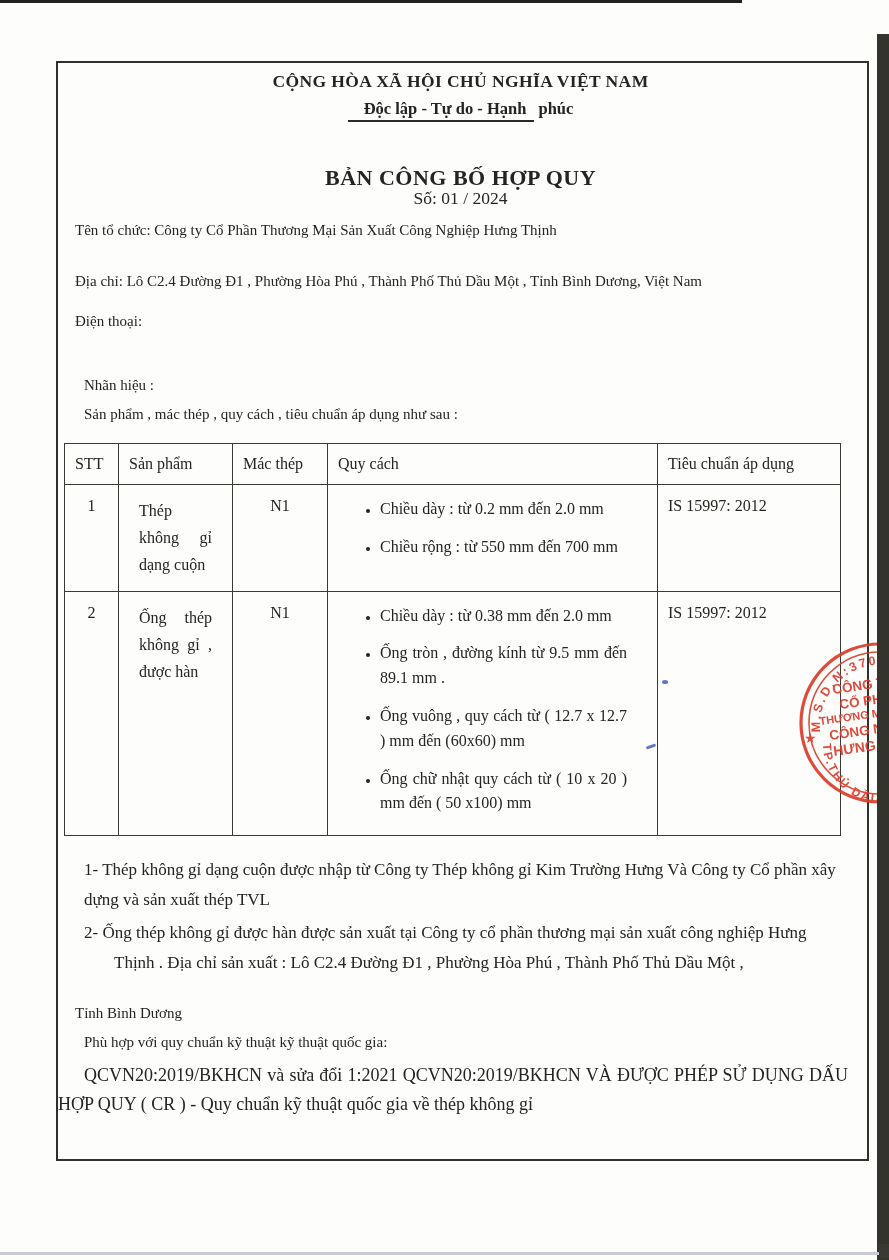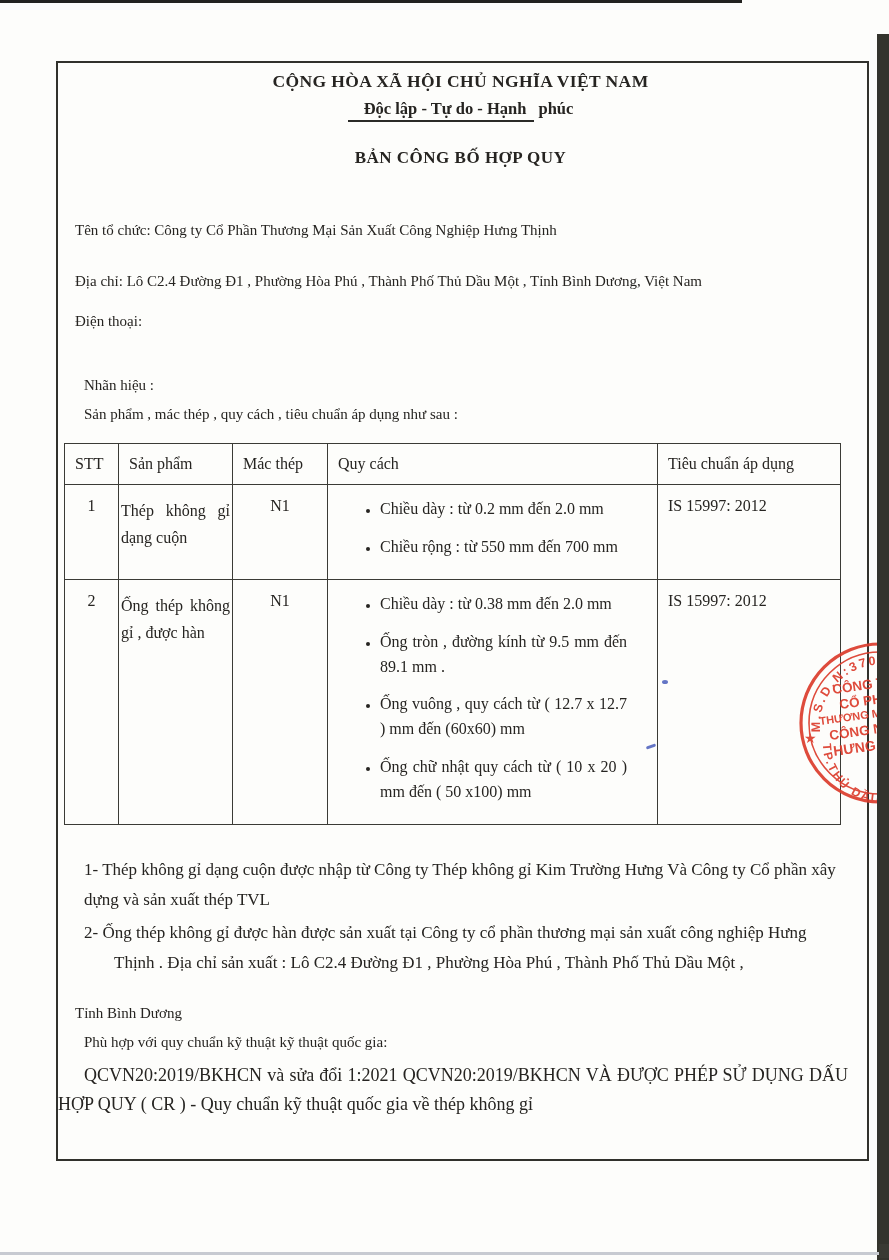--- a/index.html
+++ b/index.html
@@ -20,21 +20,21 @@
   .doc-frame{
     position:absolute;left:56px;top:61px;width:809px;height:1096px;
     border:2px solid #31312c;background:transparent;
   }
 
   .blk{position:absolute;line-height:1.35;}
   .center{left:58px;width:805px;text-align:center;}
   .nat-header{top:70px;font-size:17.5px;font-weight:bold;letter-spacing:.4px;}
   .motto{top:98px;font-size:16.5px;font-weight:bold;}
   .motto .u{border-bottom:2px solid #2a2a27;padding:0 8px 2px 16px;}
-  .doc-title{top:147px;font-size:17px;font-weight:bold;letter-spacing:.5px;}
+  .doc-title{top:163px;font-size:22px;font-weight:bold;letter-spacing:.5px;}
   .doc-number{top:187px;font-size:17.5px;}
 
   .body-text{font-size:15px;}
   .org-line{top:220px;left:75px;width:772px;}
   .addr-line{top:266px;left:75px;width:770px;line-height:30px;}
   .phone-line{top:311px;left:75px;}
   .product-line{top:344px;left:84px;}
   .product-line b{letter-spacing:.3px;}
   .brand-line{top:375px;left:84px;}
   .intro-line{top:404px;left:84px;}
@@ -44,21 +44,21 @@
     position:absolute;left:64px;top:443px;width:776px;
     border-collapse:collapse;table-layout:fixed;
     font-size:16px;
   }
   table.spec th,table.spec td{border:1.6px solid #3b3b36;vertical-align:top;font-weight:normal;}
   table.spec th{height:36px;vertical-align:middle;text-align:left;padding:2px 10px;}
   th.h-stt{text-align:center;padding:2px 2px;}
   col.w-stt{width:54px;}col.w-prod{width:114px;}col.w-grade{width:95px;}
   col.w-spec{width:330px;}col.w-std{width:183px;}
   td.c-stt{text-align:center;padding-top:12px;}
-  td.c-prod{padding:12px 2px;text-align:justify;line-height:1.7;margin-top:41px;}
+  td.c-prod{padding:12px 20px;text-align:justify;line-height:1.7;margin-top:41px;}
   td.c-grade{text-align:center;padding-top:12px;}
   td.c-specs{padding:6px 20px 6px 0;}
   td.c-specs ul{margin:6px 0 0 0;padding-left:52px;}
   td.c-specs li{margin-bottom:13px;text-align:justify;line-height:1.55;padding-right:10px;}
   td.c-specs li::marker{font-size:12px;}
   td.c-std{padding:12px 10px;}
   tr.r1{height:95px;}
   tr.r2{height:236px;}
 
   
@@ -77,20 +77,21 @@
 
 <div class="page">
 
   <div class="scan-top-line"></div>
   <div class="doc-frame"></div>
 
   <div class="blk center nat-header">CỘNG HÒA XÃ HỘI CHỦ NGHĨA VIỆT NAM</div>
   <div class="blk center motto"><span class="u">Độc lập - Tự do - Hạnh</span> <span>phúc</span></div>
 
   <div class="blk center doc-title">BẢN CÔNG BỐ HỢP QUY</div>
+  <div class="blk center doc-number">Số: 01 / 2024</div>
 
   <div class="blk body-text org-line">Tên tổ chức: Công ty Cổ Phần Thương Mại Sản Xuất Công Nghiệp Hưng Thịnh</div>
   <div class="blk body-text addr-line">Địa chỉ: Lô C2.4 Đường Đ1 , Phường Hòa Phú , Thành Phố Thủ Dầu Một , Tỉnh Bình Dương, Việt Nam</div>
   <div class="blk body-text phone-line">Điện thoại:</div>
   <div class="blk body-text brand-line">Nhãn hiệu :</div>
   <div class="blk body-text intro-line">Sản phẩm , mác thép , quy cách , tiêu chuẩn áp dụng như sau :</div>
 
   <table class="spec">
     <colgroup>
       <col class="w-stt">

